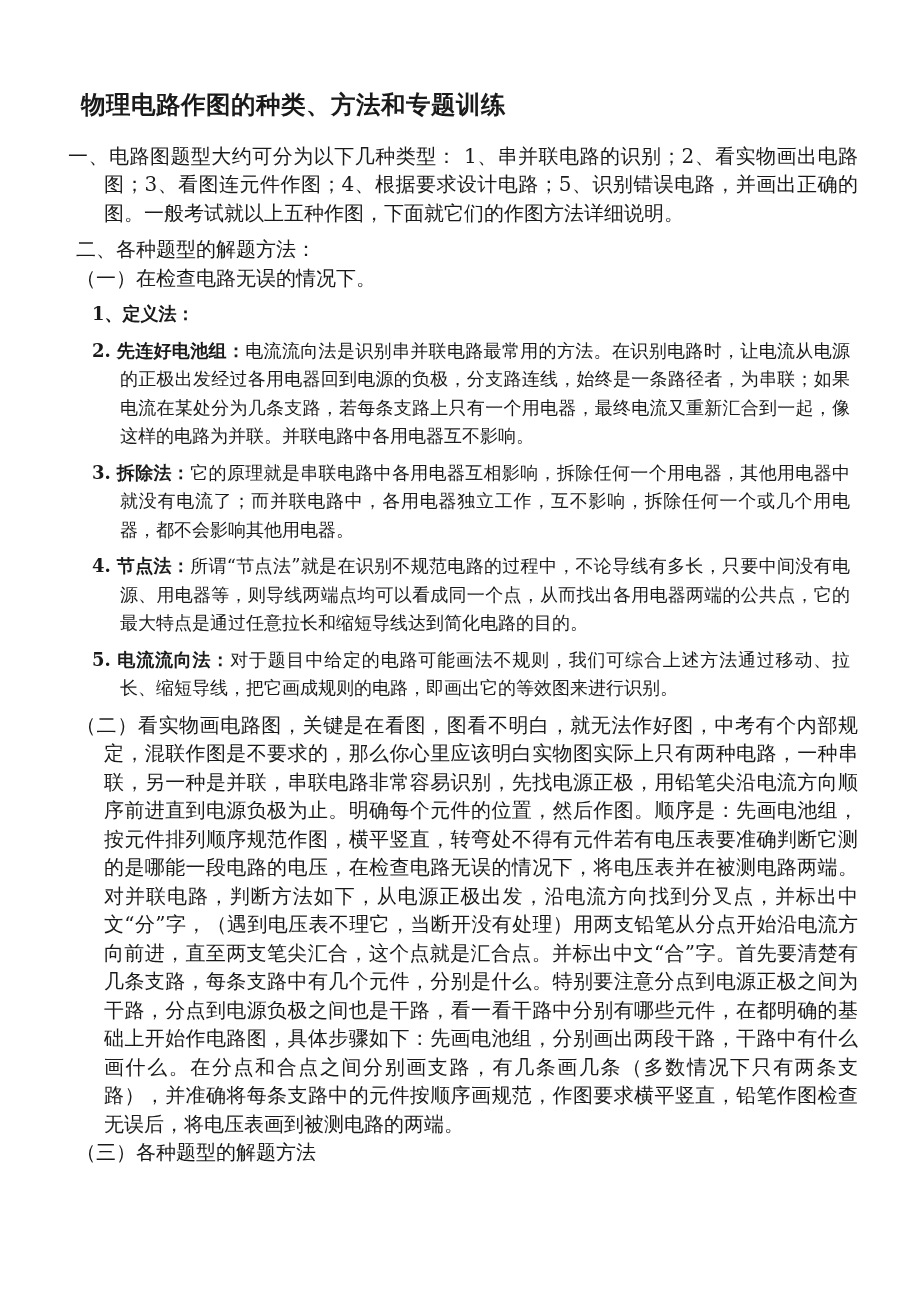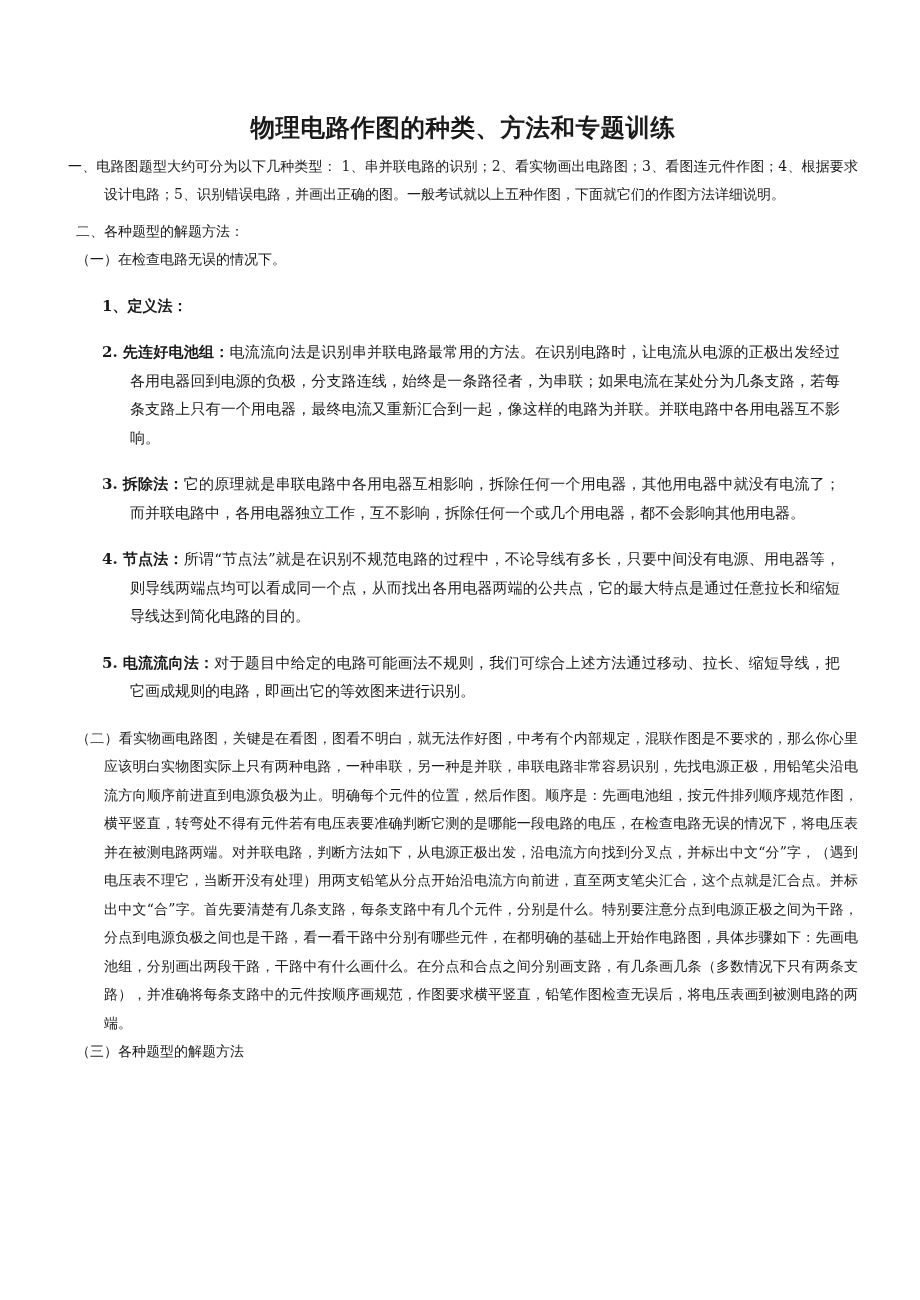--- a/index.html
+++ b/index.html
@@ -22,32 +22,31 @@
     box-sizing: border-box;
     padding: 0;
   }
   .content {
     position: absolute;
     left: 68px;
     top: 0;
     width: 790px;
   }
   .doc-title {
-    text-align: center;
     font-size: 24.5px;
     font-weight: bold;
     letter-spacing: 0.5px;
-    margin: 0;
-    padding-top: 112px;
+    margin: 13px;
+    padding-top: 76px;
     padding-bottom: 8px;
     line-height: 1.3;
     font-family: "DejaVu Serif", "Liberation Serif", serif;
   }
   .para {
-    font-size: 14px;
+    font-size: 20px;
     line-height: 28.5px;
     margin: 0;
     text-align: justify;
     text-justify: inter-ideograph;
     word-break: break-all;
   }
   
   .para-hang2 {
     padding-left: 36px;
     text-indent: -36px;
@@ -65,23 +64,23 @@
   
   .para-indent4 {
     padding-left: 0;
     text-indent: 72px;
   }
   
   .numlist {
     display: block;
     padding-left: 44px;
     text-indent: -28px;
-    font-size: 15px;
+    font-size: 18px;
     line-height: 28.5px;
-    margin: 18px;
+    margin: 8px;
     text-align: justify;
     text-justify: inter-ideograph;
     word-break: break-all;
   }
   .num {
     font-weight: bold;
     font-family: "DejaVu Serif", "Liberation Serif", serif;
   }
   .lead {
     font-weight: bold;

